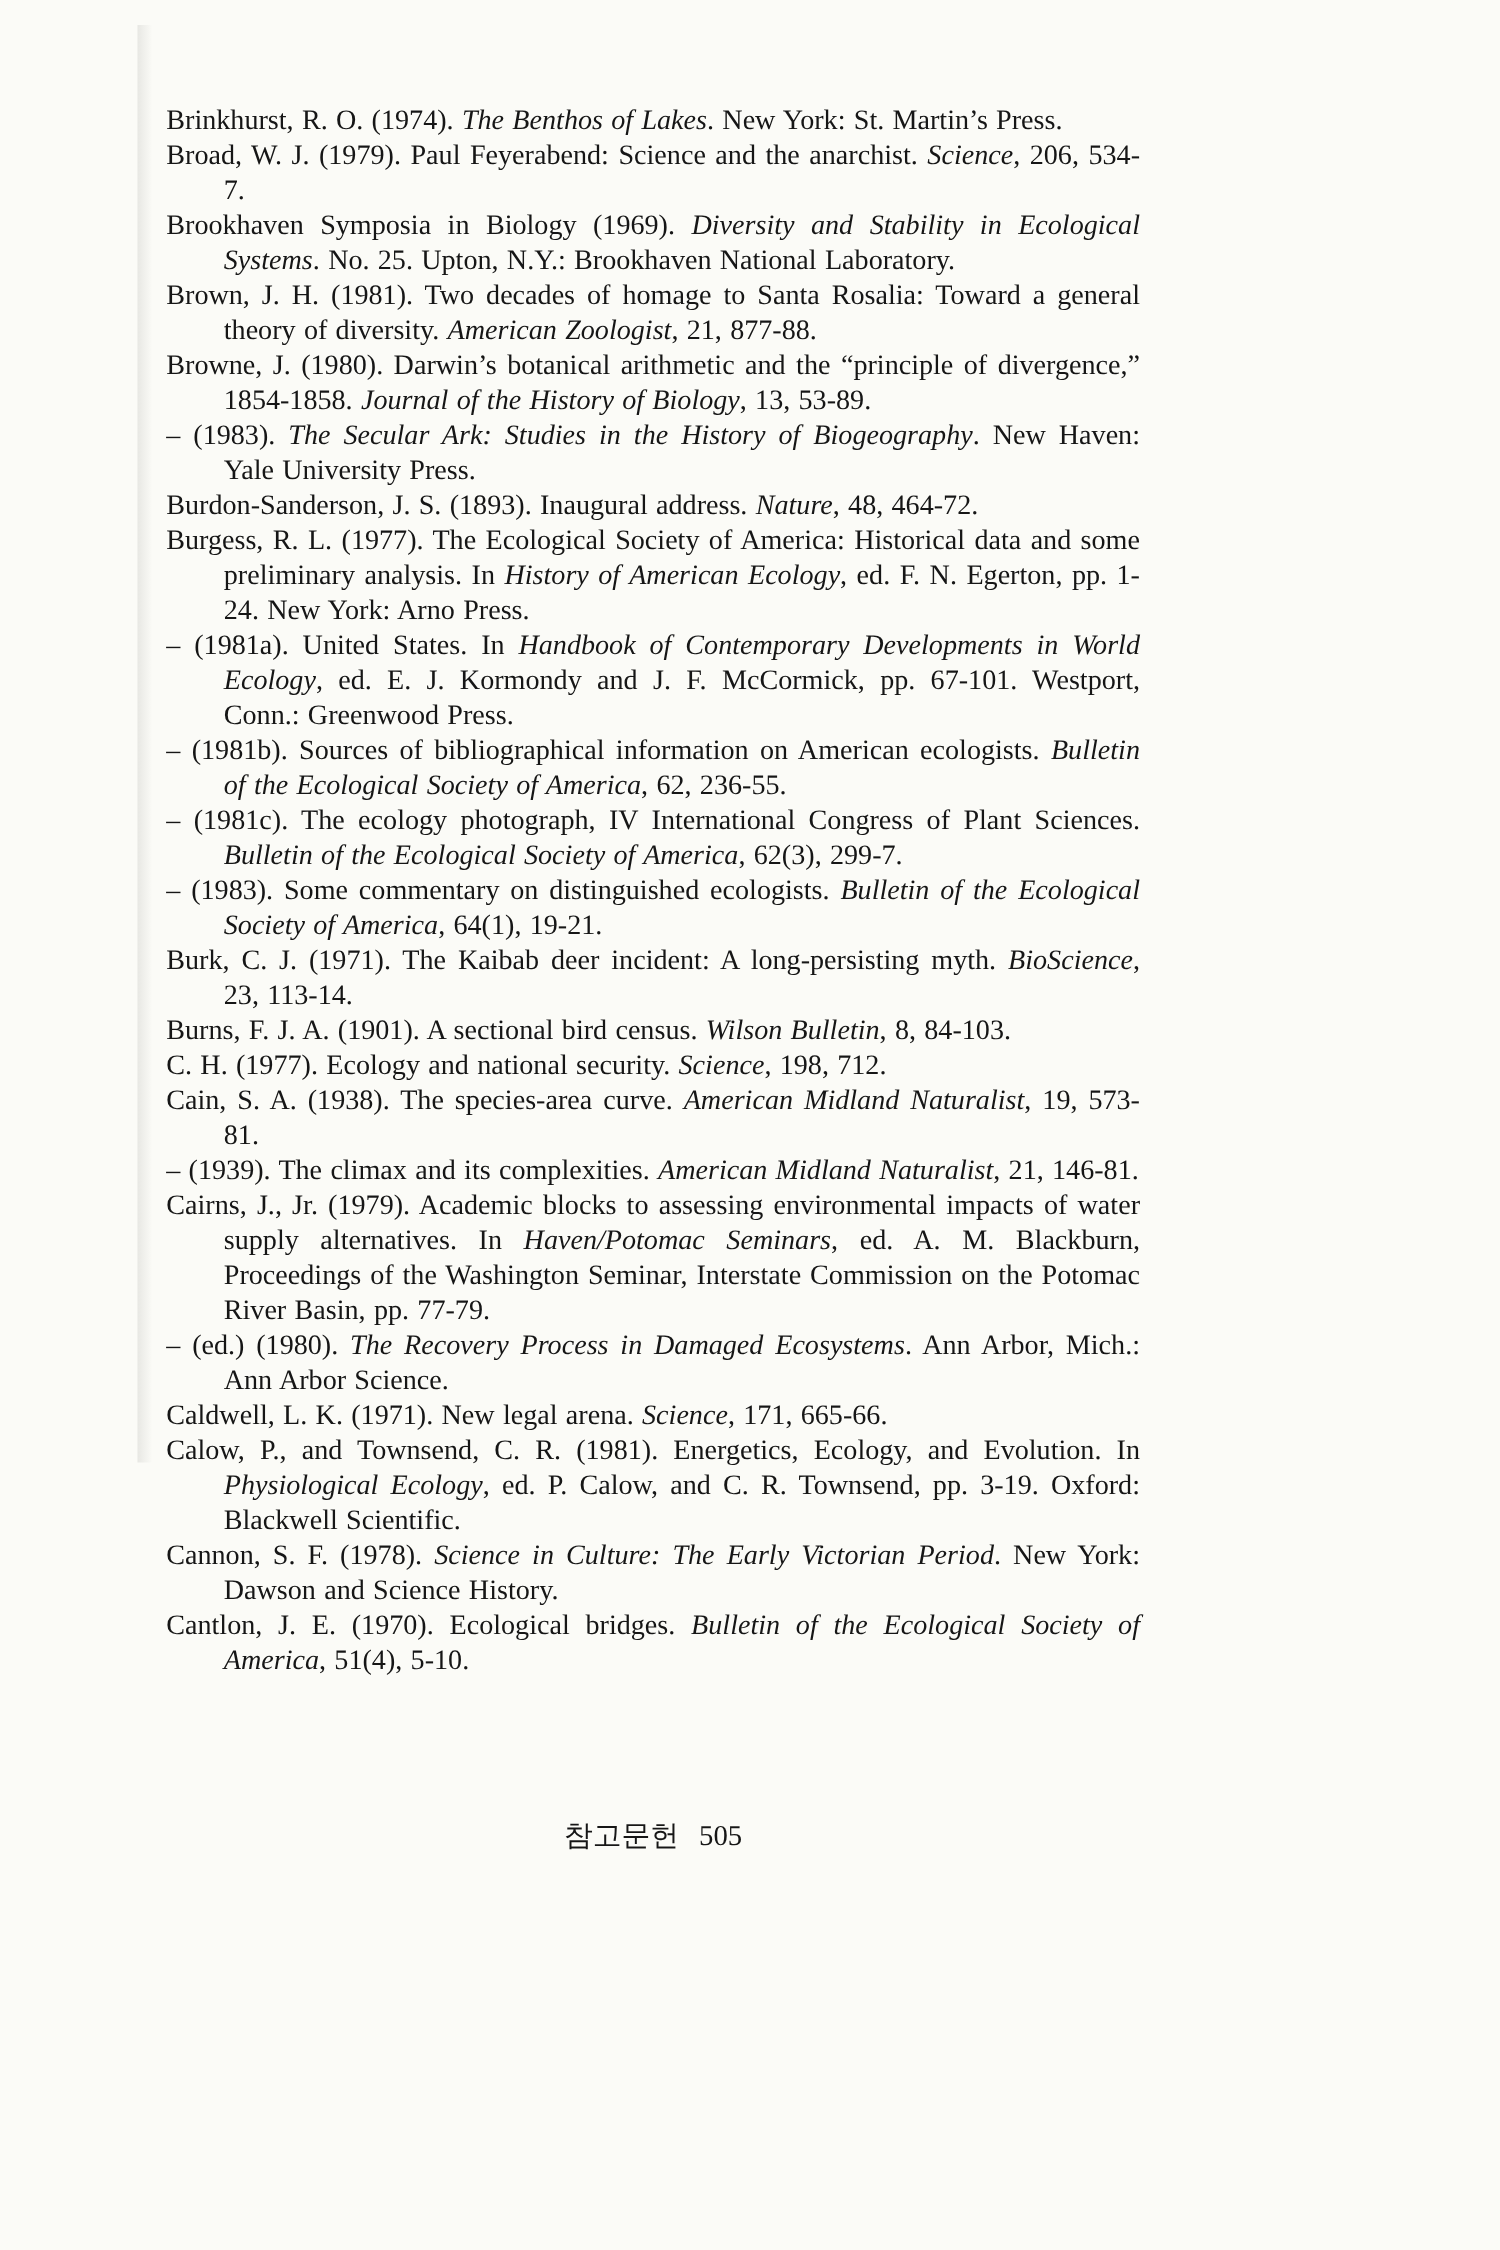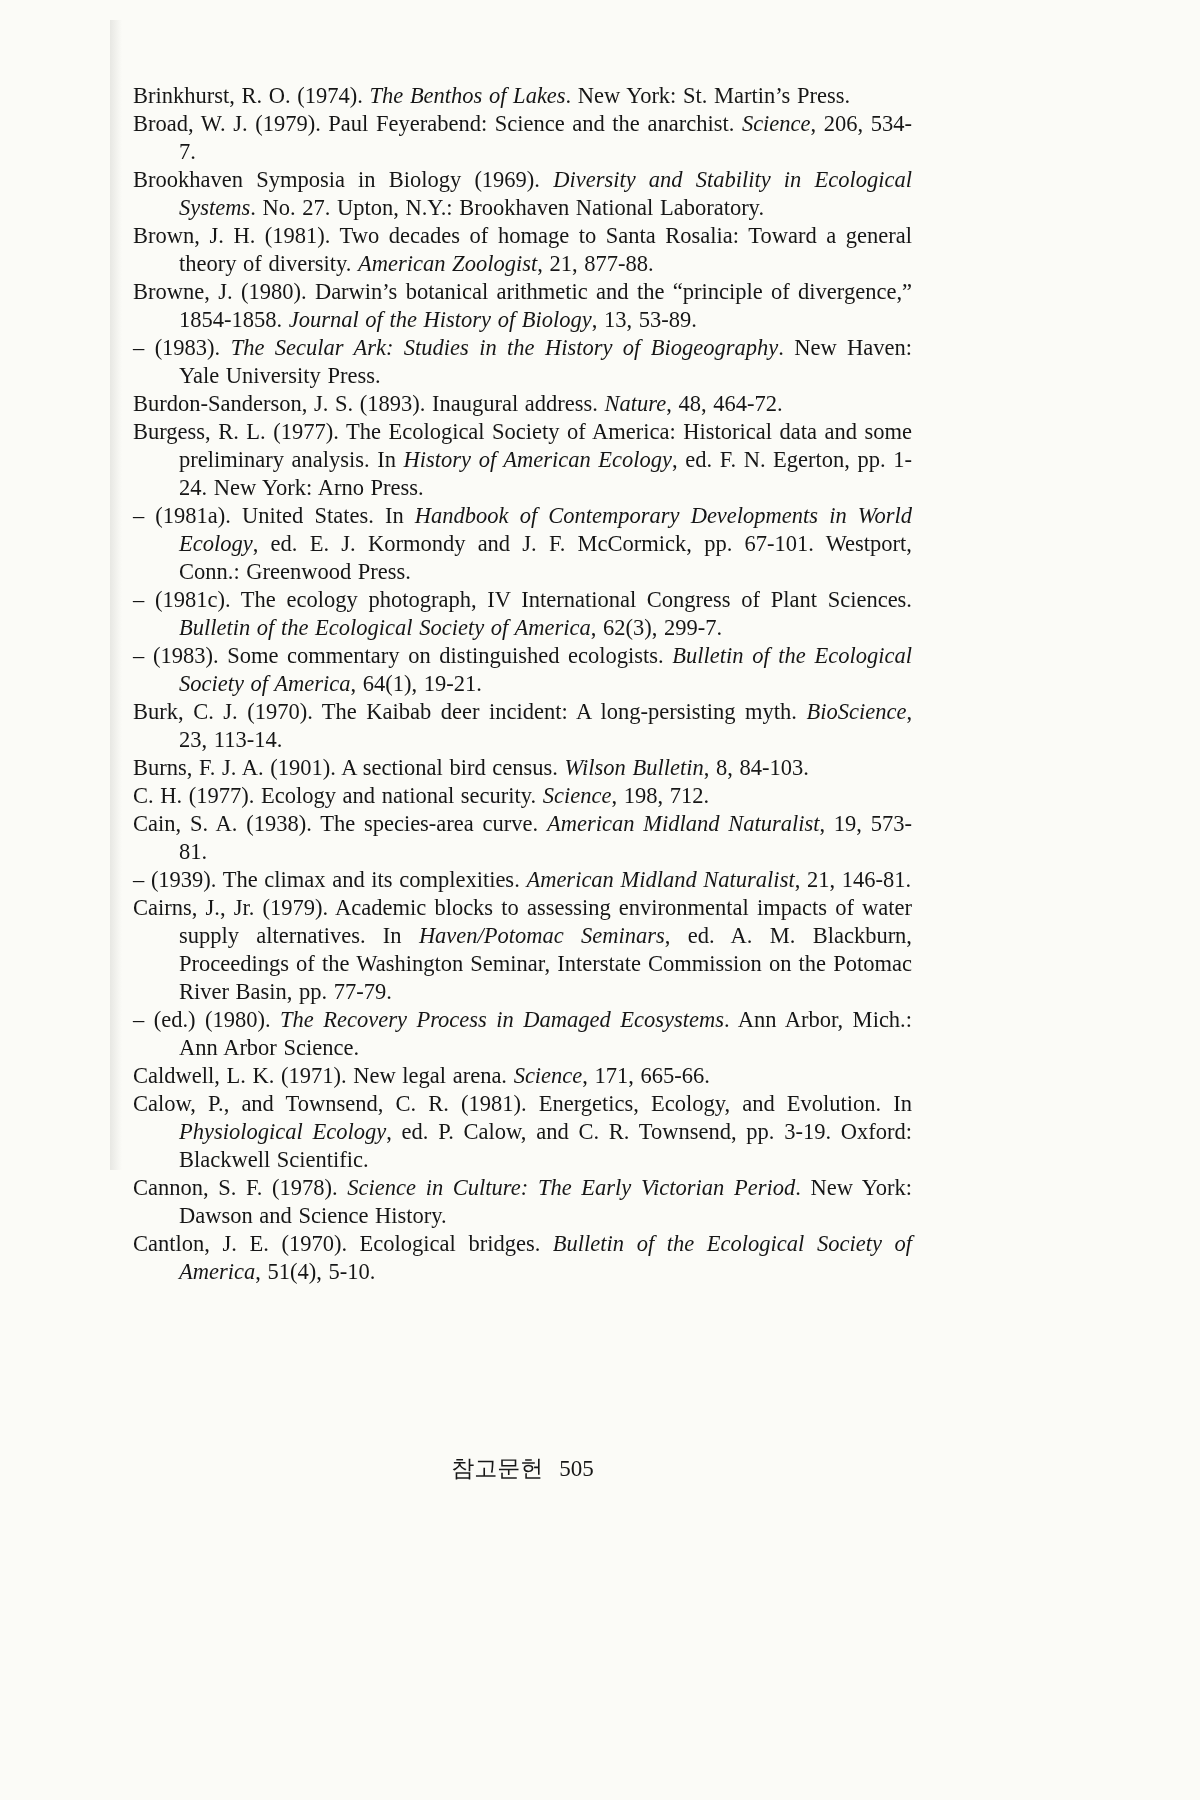--- a/index.html
+++ b/index.html
@@ -58,30 +58,31 @@
 </style>
 </head>
 <body>
 
 <div class="page">
   <div class="scan-edge"></div>
 
   <div class="content">
       <p class="ref"><span>Brinkhurst, R. O. (1974). </span><span class="it">The Benthos of Lakes</span><span>. New York: St. Martin’s Press.</span></p>
       <p class="ref"><span>Broad, W. J. (1979). Paul Feyerabend: Science and the anarchist. </span><span class="it">Science</span><span>, 206, 534-7.</span></p>
-      <p class="ref"><span>Brookhaven Symposia in Biology (1969). </span><span class="it">Diversity and Stability in Ecological Systems</span><span>. No. 27. Upton, N.Y.: Brookhaven National Laboratory.</span></p>
+      <p class="ref"><span>Brookhaven Symposia in Biology (1969). </span><span class="it">Diversity and Stability in Ecological Systems</span><span>. No. 25. Upton, N.Y.: Brookhaven National Laboratory.</span></p>
       <p class="ref"><span>Brown, J. H. (1981). Two decades of homage to Santa Rosalia: Toward a general theory of diversity. </span><span class="it">American Zoologist</span><span>, 21, 877-88.</span></p>
       <p class="ref"><span>Browne, J. (1980). Darwin’s botanical arithmetic and the “principle of divergence,” 1854-1858. </span><span class="it">Journal of the History of Biology</span><span>, 13, 53-89.</span></p>
       <p class="ref"><span>– (1983). </span><span class="it">The Secular Ark: Studies in the History of Biogeography</span><span>. New Haven: Yale University Press.</span></p>
       <p class="ref"><span>Burdon-Sanderson, J. S. (1893). Inaugural address. </span><span class="it">Nature</span><span>, 48, 464-72.</span></p>
       <p class="ref"><span>Burgess, R. L. (1977). The Ecological Society of America: Historical data and some preliminary analysis. In </span><span class="it">History of American Ecology</span><span>, ed. F. N. Egerton, pp. 1-24. New York: Arno Press.</span></p>
       <p class="ref"><span>– (1981a). United States. In </span><span class="it">Handbook of Contemporary Developments in World Ecology</span><span>, ed. E. J. Kormondy and J. F. McCormick, pp. 67-101. Westport, Conn.: Greenwood Press.</span></p>
+      <p class="ref"><span>– (1981b). Sources of bibliographical information on American ecologists. </span><span class="it">Bulletin of the Ecological Society of America</span><span>, 62, 236-55.</span></p>
       <p class="ref"><span>– (1981c). The ecology photograph, IV International Congress of Plant Sciences. </span><span class="it">Bulletin of the Ecological Society of America</span><span>, 62(3), 299-7.</span></p>
       <p class="ref"><span>– (1983). Some commentary on distinguished ecologists. </span><span class="it">Bulletin of the Ecological Society of America</span><span>, 64(1), 19-21.</span></p>
-      <p class="ref"><span>Burk, C. J. (1970). The Kaibab deer incident: A long-persisting myth. </span><span class="it">BioScience</span><span>, 23, 113-14.</span></p>
+      <p class="ref"><span>Burk, C. J. (1971). The Kaibab deer incident: A long-persisting myth. </span><span class="it">BioScience</span><span>, 23, 113-14.</span></p>
       <p class="ref"><span>Burns, F. J. A. (1901). A sectional bird census. </span><span class="it">Wilson Bulletin</span><span>, 8, 84-103.</span></p>
       <p class="ref"><span>C. H. (1977). Ecology and national security. </span><span class="it">Science</span><span>, 198, 712.</span></p>
       <p class="ref"><span>Cain, S. A. (1938). The species-area curve. </span><span class="it">American Midland Naturalist</span><span>, 19, 573-81.</span></p>
       <p class="ref"><span>– (1939). The climax and its complexities. </span><span class="it">American Midland Naturalist</span><span>, 21, 146-81.</span></p>
       <p class="ref"><span>Cairns, J., Jr. (1979). Academic blocks to assessing environmental impacts of water supply alternatives. In </span><span class="it">Haven/Potomac Seminars</span><span>, ed. A. M. Blackburn, Proceedings of the Washington Seminar, Interstate Commission on the Potomac River Basin, pp. 77-79.</span></p>
       <p class="ref"><span>– (ed.) (1980). </span><span class="it">The Recovery Process in Damaged Ecosystems</span><span>. Ann Arbor, Mich.: Ann Arbor Science.</span></p>
       <p class="ref"><span>Caldwell, L. K. (1971). New legal arena. </span><span class="it">Science</span><span>, 171, 665-66.</span></p>
       <p class="ref"><span>Calow, P., and Townsend, C. R. (1981). Energetics, Ecology, and Evolution. In </span><span class="it">Physiological Ecology</span><span>, ed. P. Calow, and C. R. Townsend, pp. 3-19. Oxford: Blackwell Scientific.</span></p>
       <p class="ref"><span>Cannon, S. F. (1978). </span><span class="it">Science in Culture: The Early Victorian Period</span><span>. New York: Dawson and Science History.</span></p>
       <p class="ref"><span>Cantlon, J. E. (1970). Ecological bridges. </span><span class="it">Bulletin of the Ecological Society of America</span><span>, 51(4), 5-10.</span></p>

